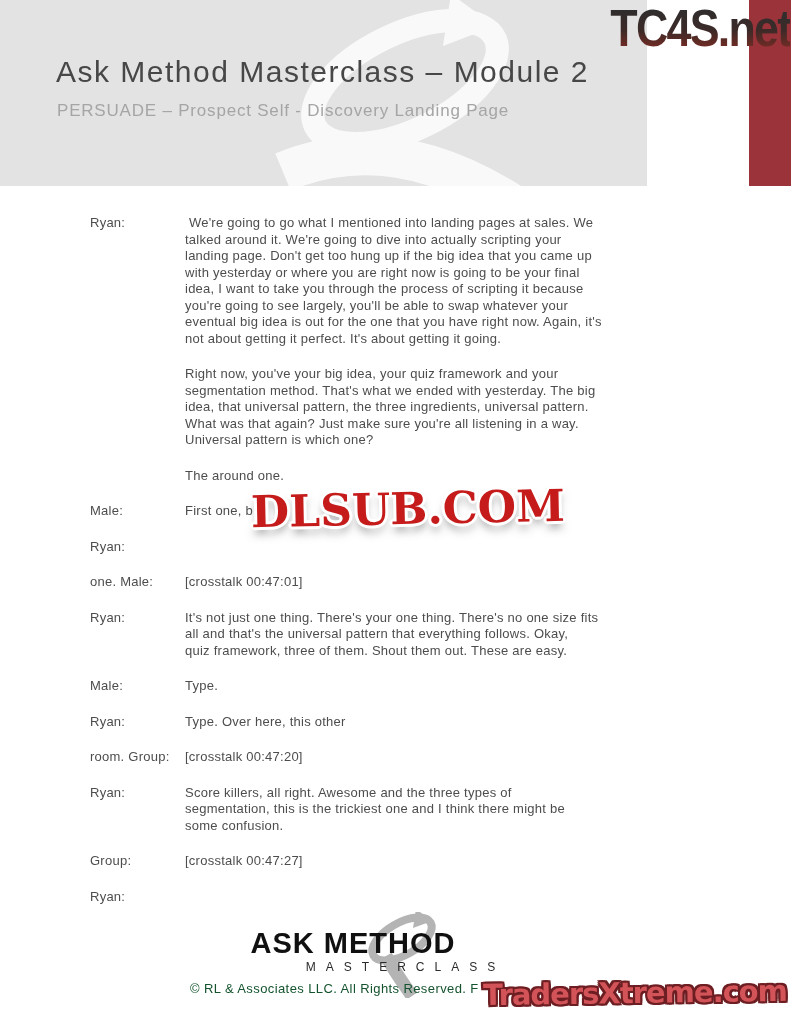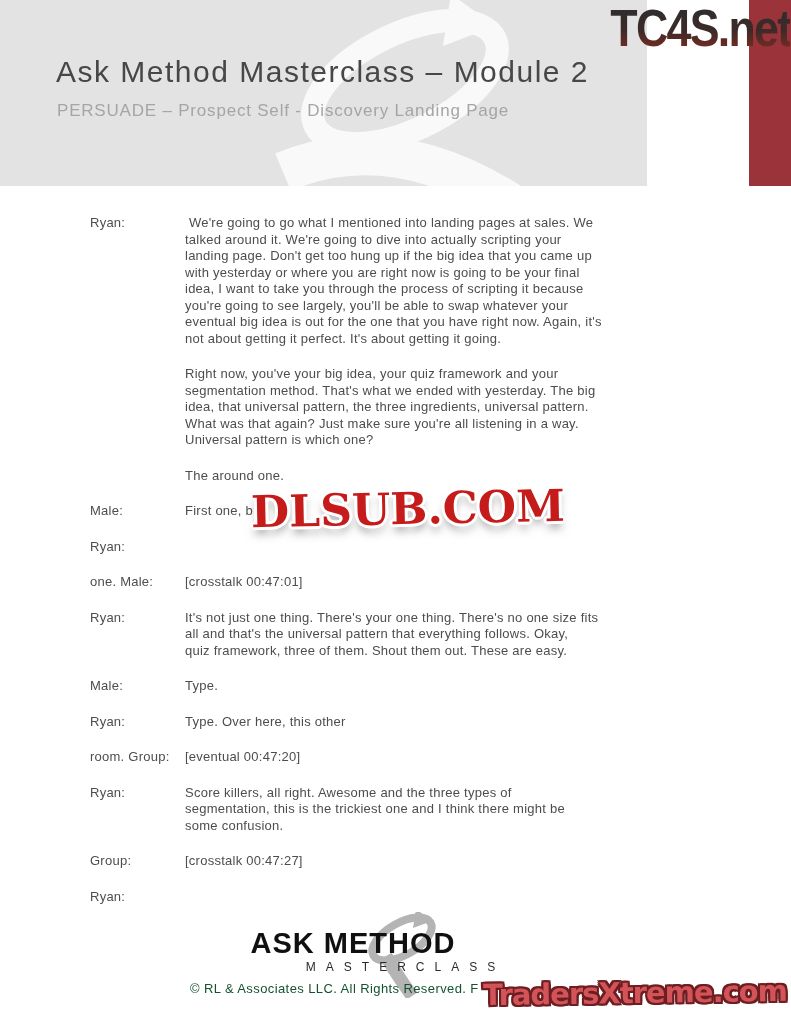--- a/index.html
+++ b/index.html
@@ -217,21 +217,21 @@
     <div class="entry">
       <span class="speaker">Male:</span>
       <span class="text">Type.</span>
     </div>
     <div class="entry">
       <span class="speaker">Ryan:</span>
       <span class="text">Type. Over here, this other</span>
     </div>
     <div class="entry">
       <span class="speaker">room. Group:</span>
-      <span class="text">[eventual 00:47:20]</span>
+      <span class="text">[crosstalk 00:47:20]</span>
     </div>
     <div class="entry">
       <span class="speaker">Ryan:</span>
       <span class="text">Score killers, all right. Awesome and the three types of
 segmentation, this is the trickiest one and I think there might be
 some confusion.</span>
     </div>
     <div class="entry">
       <span class="speaker">Group:</span>
       <span class="text">[crosstalk 00:47:27]</span>

